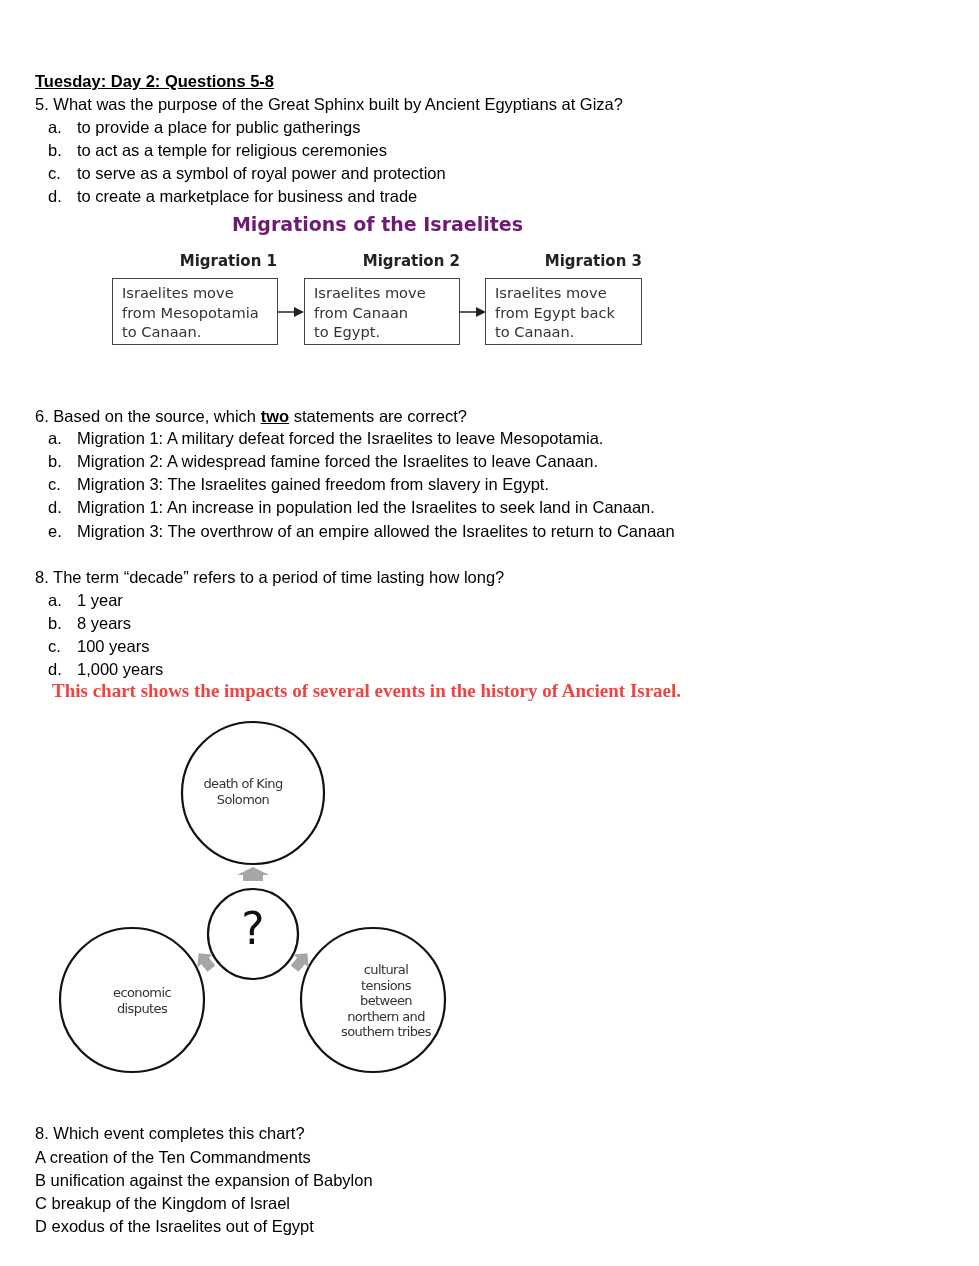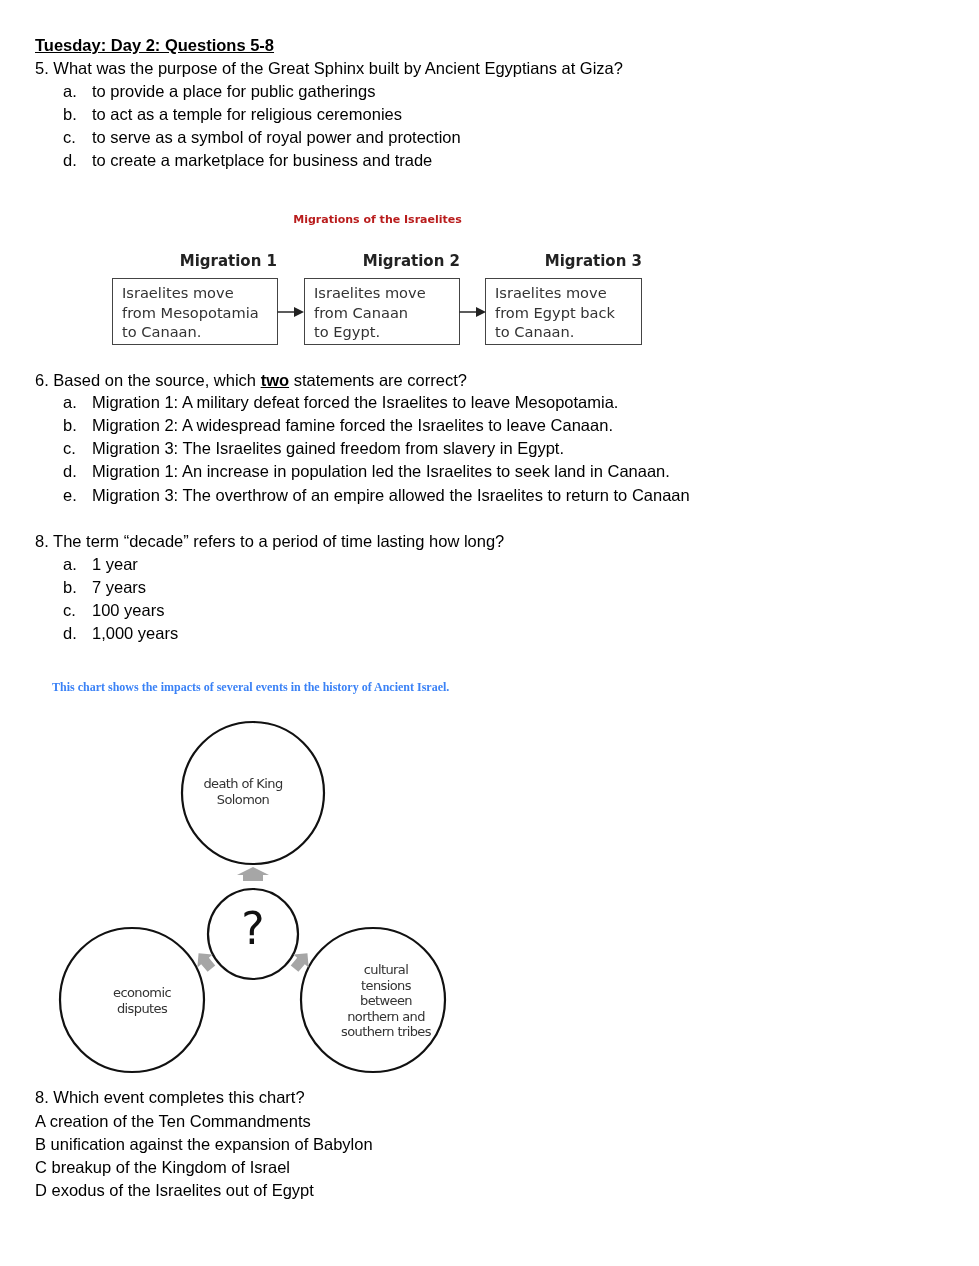--- a/index.html
+++ b/index.html
@@ -1,37 +1,37 @@
 <!DOCTYPE html>
 <html><head>
 <meta charset="utf-8">
 <style>
   html, body { margin: 0; padding: 0; background: #ffffff; }
   body { width: 979px; height: 1266px; position: relative; overflow: hidden;
          font-family: "Liberation Sans", sans-serif; color: #000; }
   .abs { position: absolute; }
-  .txt { font-size: 16.5px; line-height: 23px; white-space: nowrap; }
+  .txt { font-size: 16.5px; line-height: 23px; white-space: nowrap; margin-top: 36px; }
   .title { left: 35px; top: 34px; font-weight: bold; text-decoration: underline; }
   .q { left: 35px; }
-  .opt { left: 63px; }
+  .opt { left: 48px; }
   .opt .lt { display: inline-block; width: 29px; }
   .u { font-weight: bold; text-decoration: underline; }
 
   
   .mig-title { left: 0; width: 755px; text-align: center; top: 213px;
-               font-family: "DejaVu Sans", sans-serif; font-weight: bold; font-size: 11px; color: #b91c1c; }
+               font-family: "DejaVu Sans", sans-serif; font-weight: bold; font-size: 19px; color: #701a75; }
   .mig-head { font-family: "DejaVu Sans", sans-serif; font-weight: bold; font-size: 15px; color: #222;
               text-align: right; top: 252px; }
   .mig-box { top: 278px; height: 67px; border: 1.6px solid #444; box-sizing: border-box;
              font-family: "DejaVu Sans", sans-serif; font-size: 14.6px; line-height: 19.5px; color: #333;
              padding: 4px 0 6px 9px; white-space: nowrap; }
   .mig-box span { display: block; }
 
   .cap { left: 52px; top: 680px; font-family: "Liberation Serif", serif; font-weight: bold;
-         font-size: 12px; color: #3b82f6; }
+         font-size: 19px; color: #ef4444; }
 
   .circle-label { font-family: "DejaVu Sans", sans-serif; font-size: 13px; line-height: 15.5px;
                   color: #333; text-align: center; letter-spacing: -0.6px; }
   .qmark { font-family: "DejaVu Sans", sans-serif; font-size: 44px; color: #111; text-align: center; }
 </style>
 </head>
 <body>
 
 <div class="abs txt title">Tuesday: Day 2: Questions 5-8</div>
 
@@ -76,21 +76,21 @@
 
 <div class="abs txt q" style="top:369px"><span>6. Based on the source, which </span><span class="u">two</span><span> statements are correct?</span></div>
 <div class="abs txt opt" style="top:391px"><span class="lt">a.</span><span>Migration 1: A military defeat forced the Israelites to leave Mesopotamia.</span></div>
 <div class="abs txt opt" style="top:414px"><span class="lt">b.</span><span>Migration 2: A widespread famine forced the Israelites to leave Canaan.</span></div>
 <div class="abs txt opt" style="top:437px"><span class="lt">c.</span><span>Migration 3: The Israelites gained freedom from slavery in Egypt.</span></div>
 <div class="abs txt opt" style="top:460px"><span class="lt">d.</span><span>Migration 1: An increase in population led the Israelites to seek land in Canaan.</span></div>
 <div class="abs txt opt" style="top:484px"><span class="lt">e.</span><span>Migration 3: The overthrow of an empire allowed the Israelites to return to Canaan</span></div>
 
 <div class="abs txt q" style="top:530px">8. The term “decade” refers to a period of time lasting how long?</div>
 <div class="abs txt opt" style="top:553px"><span class="lt">a.</span><span>1 year</span></div>
-<div class="abs txt opt" style="top:576px"><span class="lt">b.</span><span>7 years</span></div>
+<div class="abs txt opt" style="top:576px"><span class="lt">b.</span><span>8 years</span></div>
 <div class="abs txt opt" style="top:599px"><span class="lt">c.</span><span>100 years</span></div>
 <div class="abs txt opt" style="top:622px"><span class="lt">d.</span><span>1,000 years</span></div>
 
 <div class="abs cap">This chart shows the impacts of several events in the history of Ancient Israel.</div>
 
 <svg class="abs" style="left:55px;top:715px" width="400" height="365">
   <circle cx="198" cy="78" r="71" fill="#fff" stroke="#111" stroke-width="2.2"></circle>
   <circle cx="198" cy="219" r="45" fill="#fff" stroke="#111" stroke-width="2.2"></circle>
   <circle cx="77" cy="285" r="72" fill="#fff" stroke="#111" stroke-width="2.2"></circle>
   <circle cx="318" cy="285" r="72" fill="#fff" stroke="#111" stroke-width="2.2"></circle>

